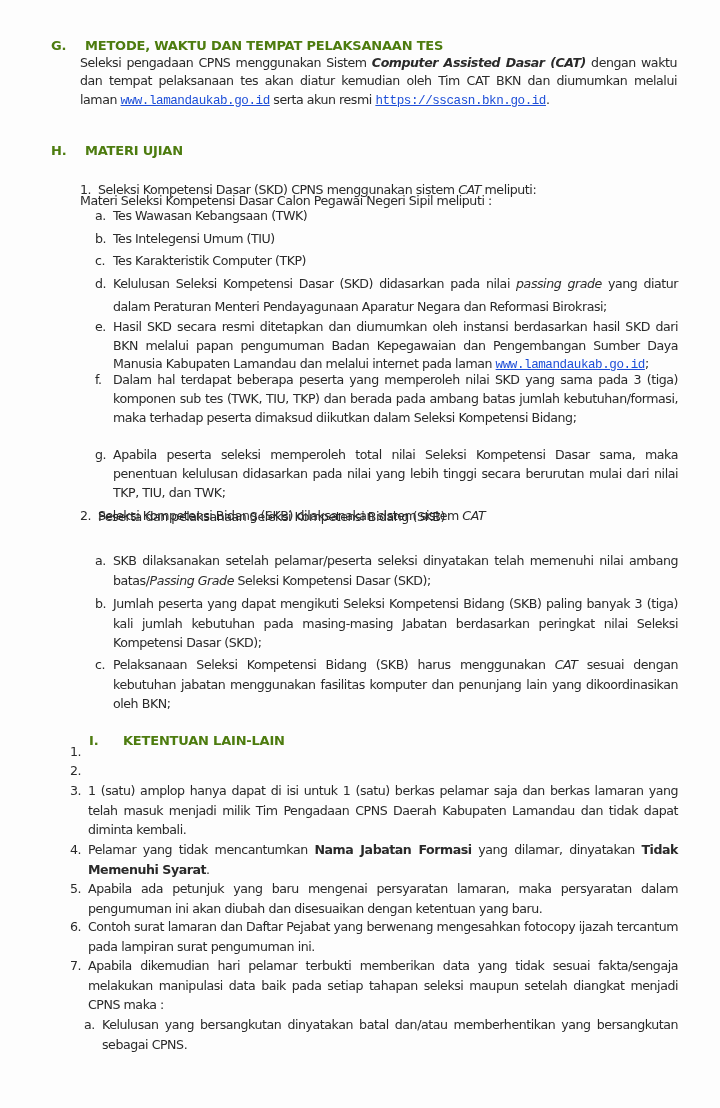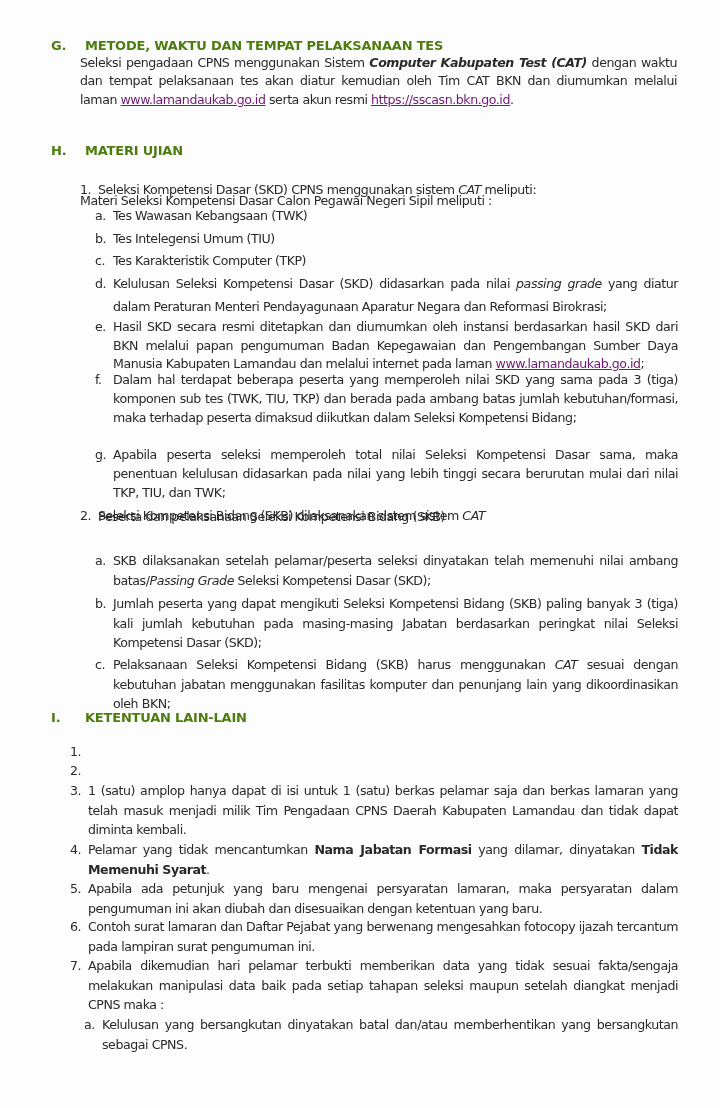--- a/index.html
+++ b/index.html
@@ -17,38 +17,38 @@
   }
   .sec-head .letter { display: inline-block; width: 34px; }
   .para {
     position: absolute; left: 80px; width: 597px;
     line-height: 18.3px; text-align: justify;
   }
   .item {
     position: absolute; width: 580px; line-height: 22.5px; text-align: justify;
   }
   .item .mark { position: absolute; left: -18px; top: 0; }
-  a.link { color: #701a75; text-decoration: underline; }
+  a.link { color: #1d4ed8; text-decoration: underline; font-family: Liberation Mono, monospace; }
   .it { font-style: italic; }
   .bi { font-style: italic; font-weight: bold; }
   .b { font-weight: bold; }
   .lvl1 { left: 98px; width: 580px; }
   .lvl2 { left: 113px; width: 565px; }
   .tight { line-height: 19.5px; }
 </style>
 </head>
 <body>
 
 <div class="page">
 
   <div class="sec-head" style="top:38px;">
     <span class="letter">G.</span><span>METODE, WAKTU DAN TEMPAT PELAKSANAAN TES</span>
   </div>
   <div class="para" style="top:54px;">
-    <span>Seleksi pengadaan CPNS menggunakan Sistem </span><span class="bi">Computer Kabupaten Test (CAT)</span><span> dengan waktu dan tempat pelaksanaan tes akan diatur kemudian oleh Tim CAT BKN dan diumumkan melalui laman </span><a class="link">www.lamandaukab.go.id</a><span> serta akun resmi </span><a class="link">https://sscasn.bkn.go.id</a><span>.</span>
+    <span>Seleksi pengadaan CPNS menggunakan Sistem </span><span class="bi">Computer Assisted Dasar (CAT)</span><span> dengan waktu dan tempat pelaksanaan tes akan diatur kemudian oleh Tim CAT BKN dan diumumkan melalui laman </span><a class="link">www.lamandaukab.go.id</a><span> serta akun resmi </span><a class="link">https://sscasn.bkn.go.id</a><span>.</span>
   </div>
 
   <div class="sec-head" style="top:143px;">
     <span class="letter">H.</span><span>MATERI UJIAN</span>
   </div>
   <div class="para" style="top:164px;margin-top:28px;">Materi Seleksi Kompetensi Dasar Calon Pegawai Negeri Sipil  meliputi :</div>
 
   <div class="item lvl1" style="top:179px;">
     <span class="mark">1.</span>
     <span>Seleksi Kompetensi Dasar (SKD) CPNS menggunakan sistem </span><span class="it">CAT</span><span> meliputi:</span>
@@ -95,21 +95,21 @@
   </div>
   <div class="item lvl2" style="top:594px; line-height:19.5px;">
     <span class="mark">b.</span>
     <span>Jumlah peserta yang dapat mengikuti Seleksi Kompetensi Bidang (SKB) paling banyak 3 (tiga) kali jumlah kebutuhan pada masing-masing Jabatan berdasarkan peringkat nilai Seleksi Kompetensi Dasar (SKD);</span>
   </div>
   <div class="item lvl2" style="top:655px; line-height:19.5px;">
     <span class="mark">c.</span>
     <span>Pelaksanaan Seleksi Kompetensi Bidang (SKB) harus menggunakan </span><span class="it">CAT</span><span> sesuai dengan kebutuhan jabatan menggunakan fasilitas komputer dan penunjang lain yang dikoordinasikan oleh BKN;</span>
   </div>
 
-  <div class="sec-head" style="top:710px;">
+  <div class="sec-head" style="top:733px;margin-left:38px;">
     <span class="letter">I.</span><span>KETENTUAN LAIN-LAIN</span>
   </div>
 
   <div class="item" style="left:88px; width:590px; top:742px; line-height:19px;">
     <span class="mark">1.</span>
   </div>
   <div class="item" style="left:88px; width:590px; top:761px; line-height:19px;">
     <span class="mark">2.</span>
   </div>
   <div class="item" style="left:88px; width:590px; top:781px; line-height:19.5px;">

